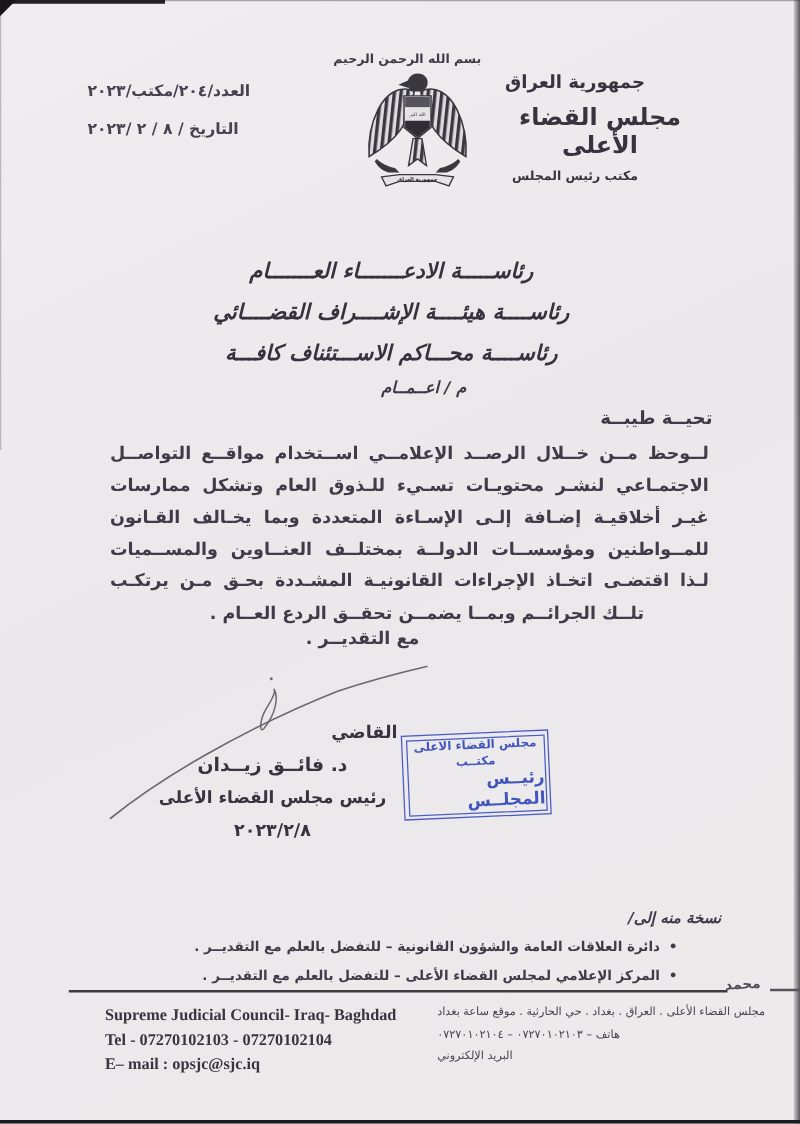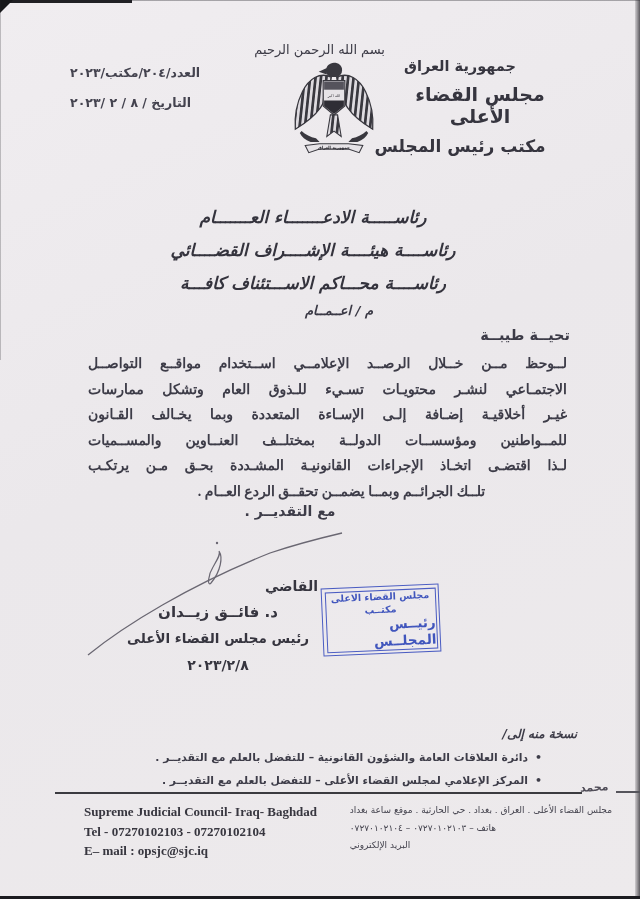--- a/index.html
+++ b/index.html
@@ -20,43 +20,43 @@
   .art-bottom { position:absolute; left:0; bottom:0; width:100%; height:3px; background:#1b1b1f; }
   .art-left-hair { position:absolute; left:0; top:0; width:1px; height:40%; background:rgba(30,30,34,.25); }
 
   
   .ref-block { position:absolute; right:410px; top:64px; width:160px;
     direction:rtl; text-align:left; font-weight:bold; font-size:12.5px; color:#44434f; }
   .ref-block .line { line-height:17px; }
   .ref-block .line + .line { margin-top:13px; }
 
   .emblem-block { position:absolute; left:283px; top:42px; width:102px; text-align:center; }
-  .bismillah { font-size:13px; font-weight:normal; color:#3c3b46; direction:rtl; white-space:nowrap; }
+  .bismillah { font-size:10px; font-weight:bold; color:#3c3b46; direction:rtl; white-space:nowrap; }
   .emblem-svg { margin-top:2px; }
 
   .org-block { position:absolute; left:352px; top:58px; width:216px; text-align:center;
     direction:rtl; color:#36353f; }
   .org-country { font-size:14.5px; font-weight:bold; }
   .org-council { font-size:19px; font-weight:bold; margin-top:9px;padding-left:40px; }
-  .org-office { font-size:17px; font-weight:bold; margin-top:9px; }
+  .org-office { font-size:10px; font-weight:bold; margin-top:9px; }
 
   
   .addressees { position:absolute; left:62px; top:201px; width:502px; text-align:center;
     direction:rtl; font-style:italic; font-weight:bold; font-size:17px; color:#34333d; }
   .addressees .line { line-height:33px; }
   .subject { position:absolute; left:62px; top:303px; width:502px; text-align:center;
     direction:rtl; transform:translateX(26px);
     font-style:italic; font-weight:bold; font-size:13px; color:#3a3945; }
 
   
   .greeting { position:absolute; right:70px; top:327px; direction:rtl;
     font-weight:bold; font-size:14.5px; color:#3c3b47; }
   .body-par { position:absolute; left:88px; top:351px; width:479px; direction:rtl;
     font-weight:bold; font-size:14px; color:#3d3c48; }
-  .body-par .bline { line-height:25.6px; text-align:justify; text-align-last:justify;font-family:Liberation Serif, serif; }
+  .body-par .bline { line-height:25.6px; text-align:justify; text-align-last:justify; }
   .body-par .bline.centered { text-align:center; text-align-last:center; transform:translateX(14px); }
   .closing { position:absolute; left:205px; top:503px; width:170px; text-align:center;
     direction:rtl; font-weight:bold; font-size:14px; color:#3d3c48; }
 
   
   .flourish { position:absolute; left:70px; top:523px; }
   .sig-block { position:absolute; left:118px; top:578px; width:200px; text-align:center;
     direction:rtl; color:#36353f; }
   .sig-title { font-size:14px; font-weight:bold;text-align:right; }
   .sig-name { font-size:15px; font-weight:bold; margin-top:9px; }

